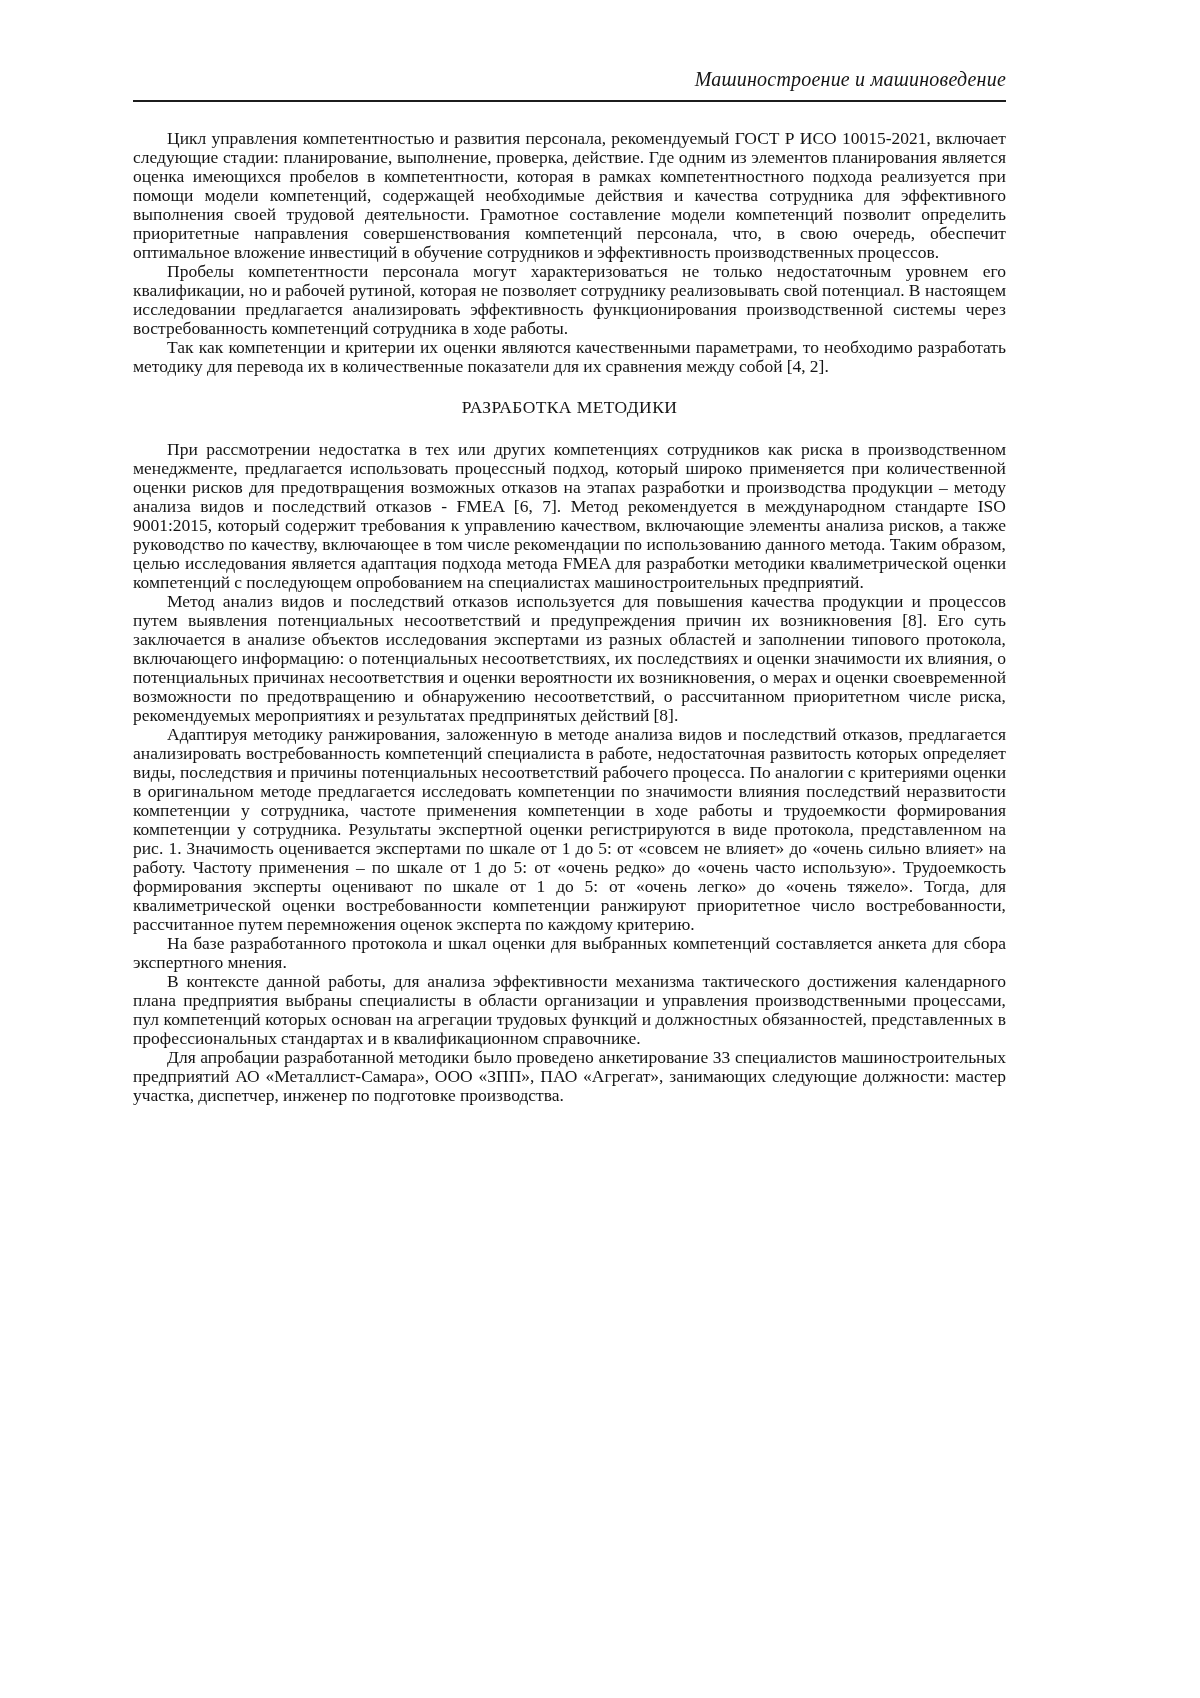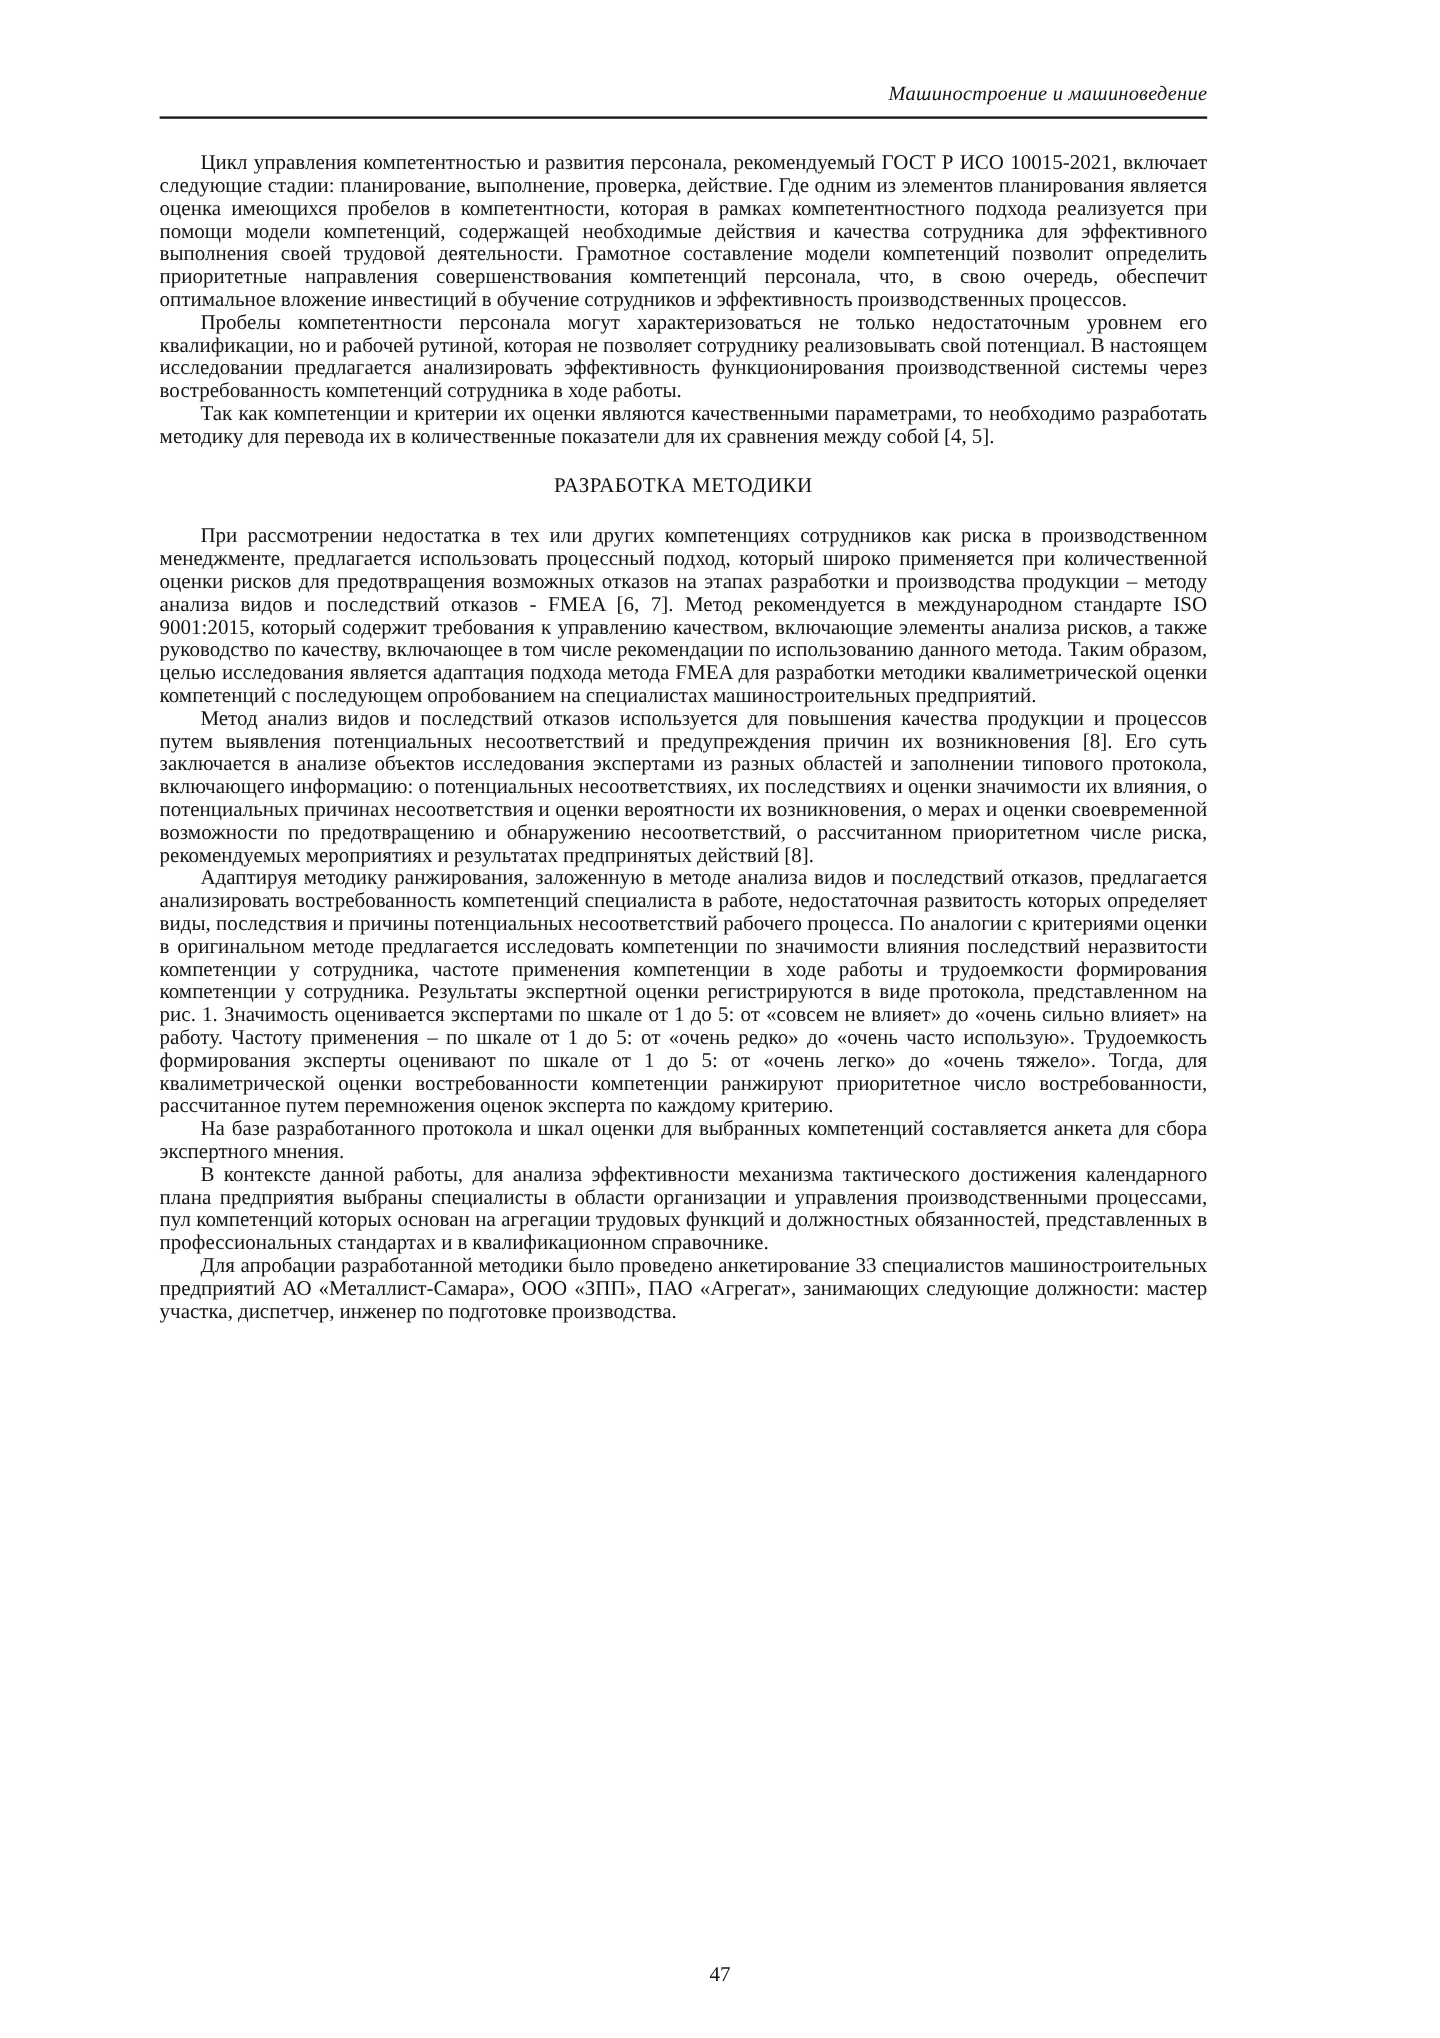--- a/index.html
+++ b/index.html
@@ -21,21 +21,21 @@
       width: 873px;
     }
     .running-head {
       text-align: right;
       padding-bottom: 9px;
       border-bottom: 2px solid #1c1c1c;
       margin-bottom: 27px;
     }
     .running-title {
       font-style: italic;
-      font-size: 17px;
+      font-size: 20px;
       letter-spacing: 0.2px;
     }
     .para {
       font-size: 17.5px;
       line-height: 19px;
       text-align: justify;
       text-indent: 34px;
       hyphens: auto;
       -webkit-hyphens: auto;
       word-spacing: -0.2px;
@@ -64,30 +64,27 @@
 <div class="page">
   <div class="content">
 
     <header class="running-head">
       <span class="running-title">Машиностроение и машиноведение</span>
     </header>
 
     <main>
       <p class="para">Цикл управления компетентностью и развития персонала, рекомендуемый ГОСТ Р ИСО 10015-2021, включает следующие стадии: планирование, выполнение, проверка, действие. Где одним из элементов планирования является оценка имеющихся пробелов в компетентности, которая в рамках компетентностного подхода реализуется при помощи модели компетенций, содержащей необходимые действия и качества сотрудника для эффективного выполнения своей трудовой деятельности. Грамотное составление модели компетенций позволит определить приоритетные направления совершенствования компетенций персонала, что, в свою очередь, обеспечит оптимальное вложение инвестиций в обучение сотрудников и эффективность производственных процессов.</p>
       <p class="para">Пробелы компетентности персонала могут характеризоваться не только недостаточным уровнем его квалификации, но и рабочей рутиной, которая не позволяет сотруднику реализовывать свой потенциал. В настоящем исследовании предлагается анализировать эффективность функционирования производственной системы через востребованность компетенций сотрудника в ходе работы.</p>
-      <p class="para">Так как компетенции и критерии их оценки являются качественными параметрами, то необходимо разработать методику для перевода их в количественные показатели для их сравнения между собой [4, 5].</p>
+      <p class="para">Так как компетенции и критерии их оценки являются качественными параметрами, то необходимо разработать методику для перевода их в количественные показатели для их сравнения между собой [4, 2].</p>
 
       <h2 class="section-heading">РАЗРАБОТКА МЕТОДИКИ</h2>
 
       <p class="para">При рассмотрении недостатка в тех или других компетенциях сотрудников как риска в производственном менеджменте, предлагается использовать процессный подход, который широко применяется при количественной оценки рисков для предотвращения возможных отказов на этапах разработки и производства продукции – методу анализа видов и последствий отказов - FMEA [6, 7]. Метод рекомендуется в международном стандарте ISO 9001:2015, который содержит требования к управлению качеством, включающие элементы анализа рисков, а также руководство по качеству, включающее в том числе рекомендации по использованию данного метода. Таким образом, целью исследования является адаптация подхода метода FMEA для разработки методики квалиметрической оценки компетенций с последующем опробованием на специалистах машиностроительных предприятий.</p>
       <p class="para">Метод анализ видов и последствий отказов используется для повышения качества продукции и процессов путем выявления потенциальных несоответствий и предупреждения причин их возникновения [8]. Его суть заключается в анализе объектов исследования экспертами из разных областей и заполнении типового протокола, включающего информацию: о потенциальных несоответствиях, их последствиях и оценки значимости их влияния, о потенциальных причинах несоответствия и оценки вероятности их возникновения, о мерах и оценки своевременной возможности по предотвращению и обнаружению несоответствий, о рассчитанном приоритетном числе риска, рекомендуемых мероприятиях и результатах предпринятых действий [8].</p>
       <p class="para">Адаптируя методику ранжирования, заложенную в методе анализа видов и последствий отказов, предлагается анализировать востребованность компетенций специалиста в работе, недостаточная развитость которых определяет виды, последствия и причины потенциальных несоответствий рабочего процесса. По аналогии с критериями оценки в оригинальном методе предлагается исследовать компетенции по значимости влияния последствий неразвитости компетенции у сотрудника, частоте применения компетенции в ходе работы и трудоемкости формирования компетенции у сотрудника. Результаты экспертной оценки регистрируются в виде протокола, представленном на рис. 1. Значимость оценивается экспертами по шкале от 1 до 5: от «совсем не влияет» до «очень сильно влияет» на работу. Частоту применения – по шкале от 1 до 5: от «очень редко» до «очень часто использую». Трудоемкость формирования эксперты оценивают по шкале от 1 до 5: от «очень легко» до «очень тяжело». Тогда, для квалиметрической оценки востребованности компетенции ранжируют приоритетное число востребованности, рассчитанное путем перемножения оценок эксперта по каждому критерию.</p>
       <p class="para">На базе разработанного протокола и шкал оценки для выбранных компетенций составляется анкета для сбора экспертного мнения.</p>
       <p class="para">В контексте данной работы, для анализа эффективности механизма тактического достижения календарного плана предприятия выбраны специалисты в области организации и управления производственными процессами, пул компетенций которых основан на агрегации трудовых функций и должностных обязанностей, представленных в профессиональных стандартах и в квалификационном справочнике.</p>
       <p class="para">Для апробации разработанной методики было проведено анкетирование 33 специалистов машиностроительных предприятий АО «Металлист-Самара», ООО «ЗПП», ПАО «Агрегат», занимающих следующие должности: мастер участка, диспетчер, инженер по подготовке производства.</p>
     </main>
 
   </div>
 
-  <footer class="page-footer">
-    <span class="page-number">47</span>
-  </footer>
 </div>
 
 </body></html>

